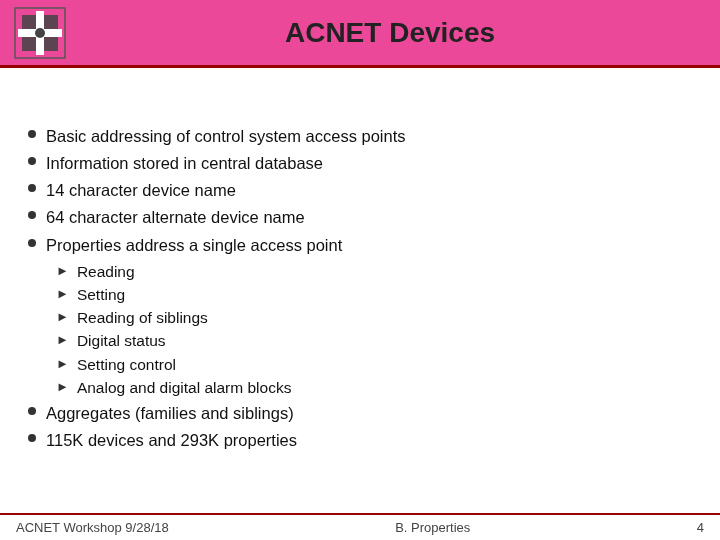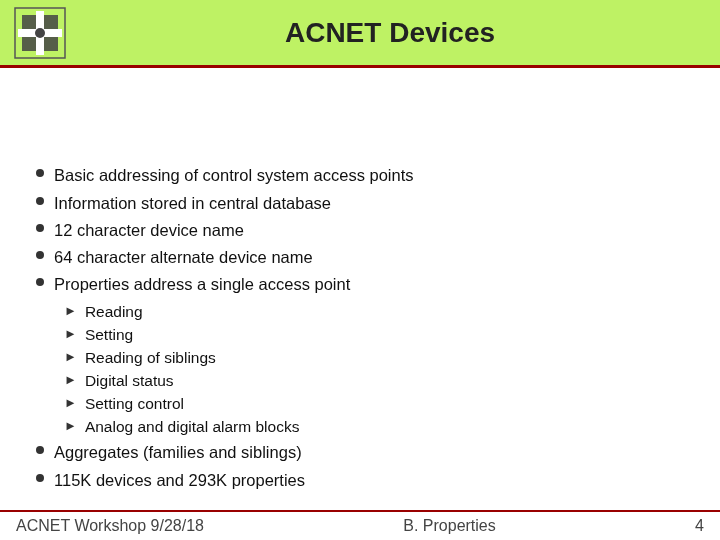--- a/index.html
+++ b/index.html
@@ -15,21 +15,21 @@
     .slide {
       width: 720px;
       height: 540px;
       display: flex;
       flex-direction: column;
       position: relative;
     }
 
     
     .header {
-      background: #bef264;
+      background: #ec4899;
       padding: 10px 20px 10px 80px;
       display: flex;
       align-items: center;
       justify-content: center;
       border-bottom: 3px solid #990000;
       position: relative;
       min-height: 68px;
     }
 
     .logo {
@@ -44,24 +44,24 @@
     .title {
       font-size: 28px;
       font-weight: bold;
       color: #222222;
       text-align: center;
     }
 
     
     .content {
       flex: 1;
-      padding: 14px 28px 8px 36px;
+      padding: 14px 28px 8px 28px;
       display: flex;
       flex-direction: column;
-      justify-content: flex-end;
+      justify-content: center;
     }
 
     .bullet-list {
       list-style: none;
       padding: 0;
       margin-bottom: 6px;
     }
 
     .bullet-list > li {
       display: flex;
@@ -107,21 +107,21 @@
     }
 
     
     .footer {
       display: flex;
       align-items: center;
       justify-content: space-between;
       padding: 5px 16px;
       border-top: 2px solid #990000;
       background: #ffffff;
-      font-size: 16px;
+      font-size: 13px;
       color: #444;
     }
 
     .footer-left {}
     .footer-center {}
     .footer-right {}
   </style>
 </head>
 <body>
 
@@ -154,21 +154,21 @@
         <li>
           <span class="bullet-dot"></span>
           <span>Basic addressing of control system access points</span>
         </li>
         <li>
           <span class="bullet-dot"></span>
           <span>Information stored in central database</span>
         </li>
         <li>
           <span class="bullet-dot"></span>
-          <span>12 character device name</span>
+          <span>14 character device name</span>
         </li>
         <li>
           <span class="bullet-dot"></span>
           <span>64 character alternate device name</span>
         </li>
         <li>
           <span class="bullet-dot"></span>
           <span>Properties address a single access point</span>
         </li>
       </ul>

